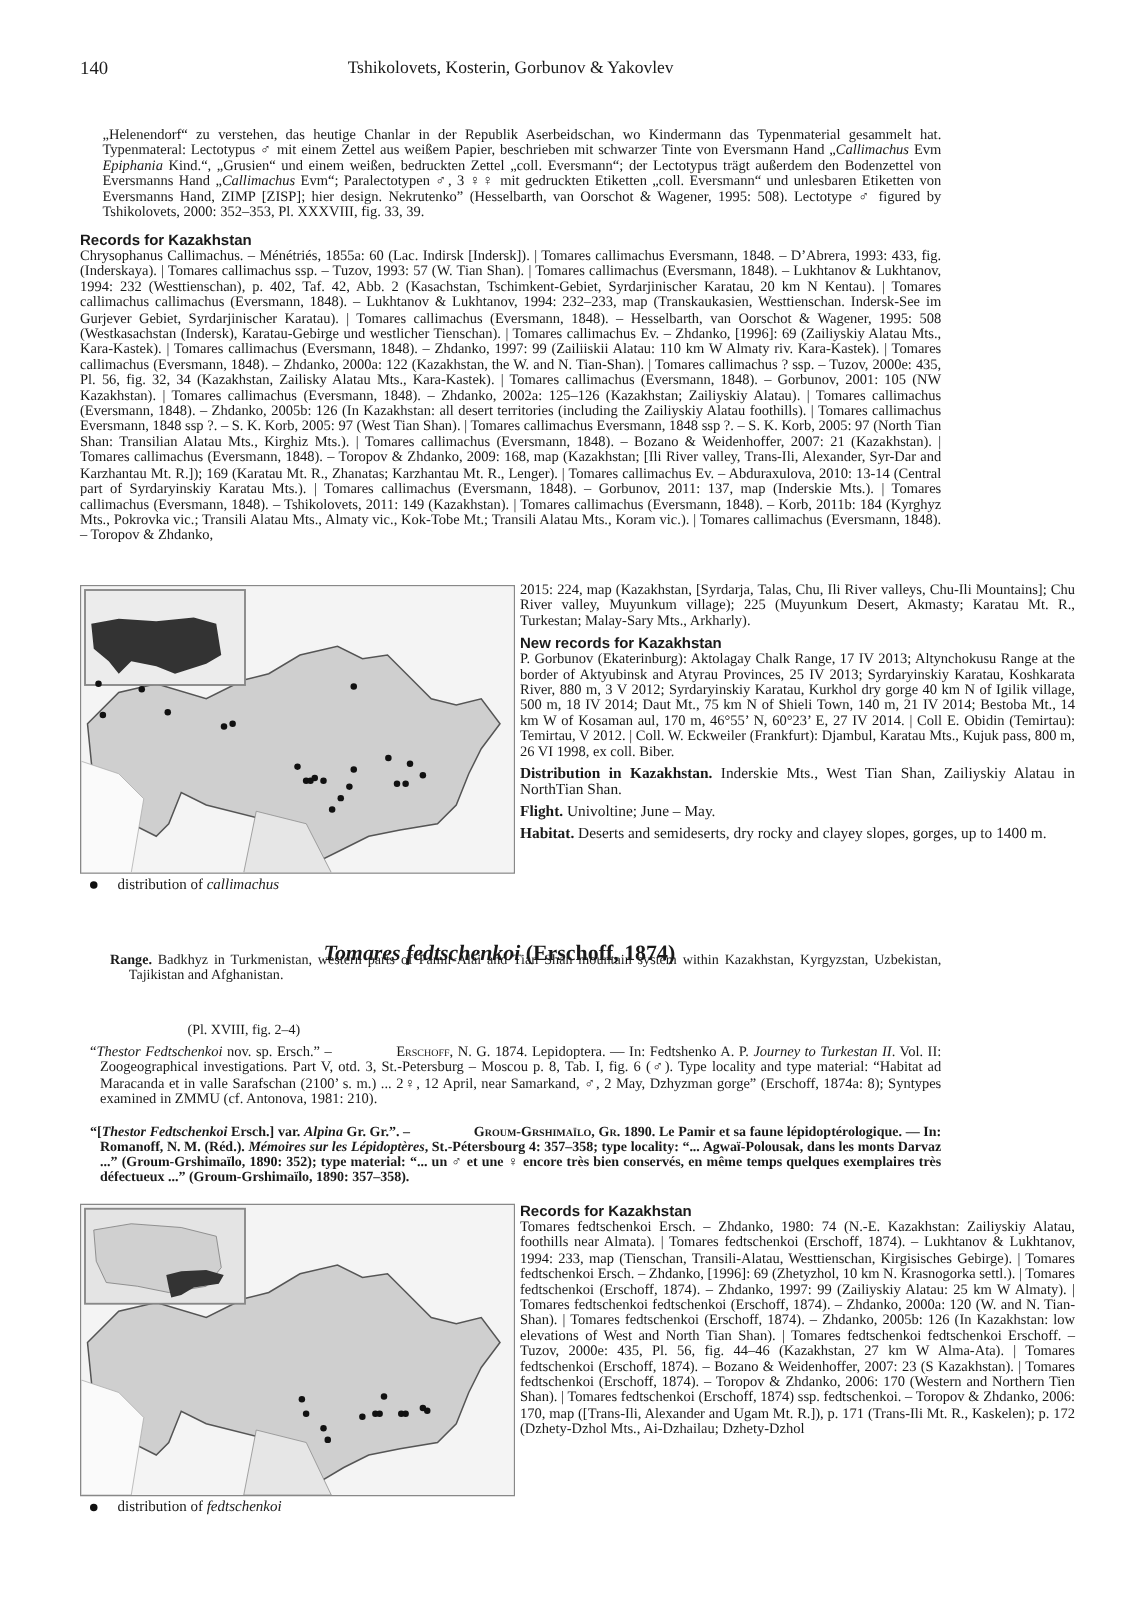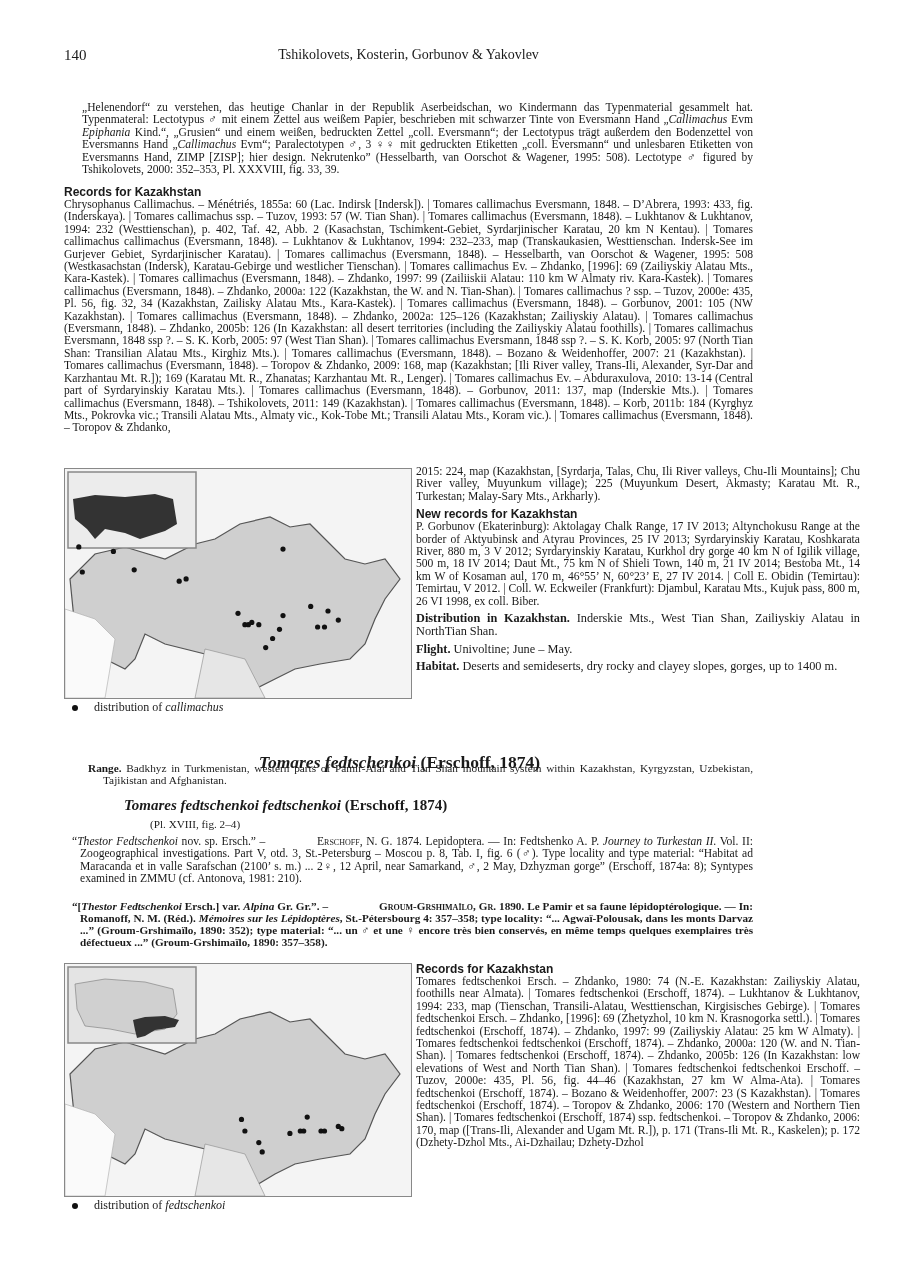--- a/index.html
+++ b/index.html
@@ -102,23 +102,20 @@
   </div>
 
   <div class="species-title" style="top:740px;margin-top:12px;">
     <i>Tomares fedtschenkoi</i><span> (Erschoff, 1874)</span>
   </div>
 
   <div class="range" style="top:762px;">
     <span class="lbl">Range.</span><span> Badkhyz in Turkmenistan, western parts of Pamir-Alai and Tian Shan mountain system within Kazakhstan, Kyrgyzstan, Uzbekistan, Tajikistan and Afghanistan.</span>
   </div>
 
-  <div class="sub-title" style="left:124px; top:797px;">
-    <i>Tomares fedtschenkoi fedtschenkoi</i><span> (Erschoff, 1874)</span>
-  </div>
   <div class="pl" style="left:150px; top:818px;">(Pl. XVIII, fig. 2–4)</div>
 
   <div class="syn" style="top:836px;">
     <span>“</span><i>Thestor Fedtschenkoi</i><span> nov. sp. Ersch.” – </span><span class="sc">Erschoff</span><span>, N. G. 1874. Lepidoptera. — In: Fedtshenko A. P. </span><i>Journey to Turkestan II</i><span>. Vol. II: Zoogeographical investigations. Part V, otd. 3, St.-Petersburg – Moscou p. 8, Tab. I, fig. 6 (♂). Type locality and type material: “Habitat ad Maracanda et in valle Sarafschan (2100’ s. m.) ... 2♀, 12 April, near Samarkand, ♂, 2 May, Dzhyzman gorge” (Erschoff, 1874a: 8); Syntypes examined in ZMMU (cf. Antonova, 1981: 210).</span>
   </div>
 
   <div class="syn syn2" style="top:900px;">
     <span>“[</span><i>Thestor Fedtschenkoi</i><span> Ersch.] var. </span><i>Alpina</i><span> Gr. Gr.”. – </span><span class="sc">Groum-Grshimaïlo, Gr.</span><span> 1890. Le Pamir et sa faune lépidoptérologique. — In: Romanoff, N. M. (Réd.). </span><i>Mémoires sur les Lépidoptères</i><span>, St.-Pétersbourg 4: 357–358; type locality: “... Agwaï-Polousak, dans les monts Darvaz ...” (Groum-Grshimaïlo, 1890: 352); type material: “... un ♂ et une ♀ encore très bien conservés, en même temps quelques exemplaires très défectueux ...” (Groum-Grshimaïlo, 1890: 357–358).</span>
   </div>
 

